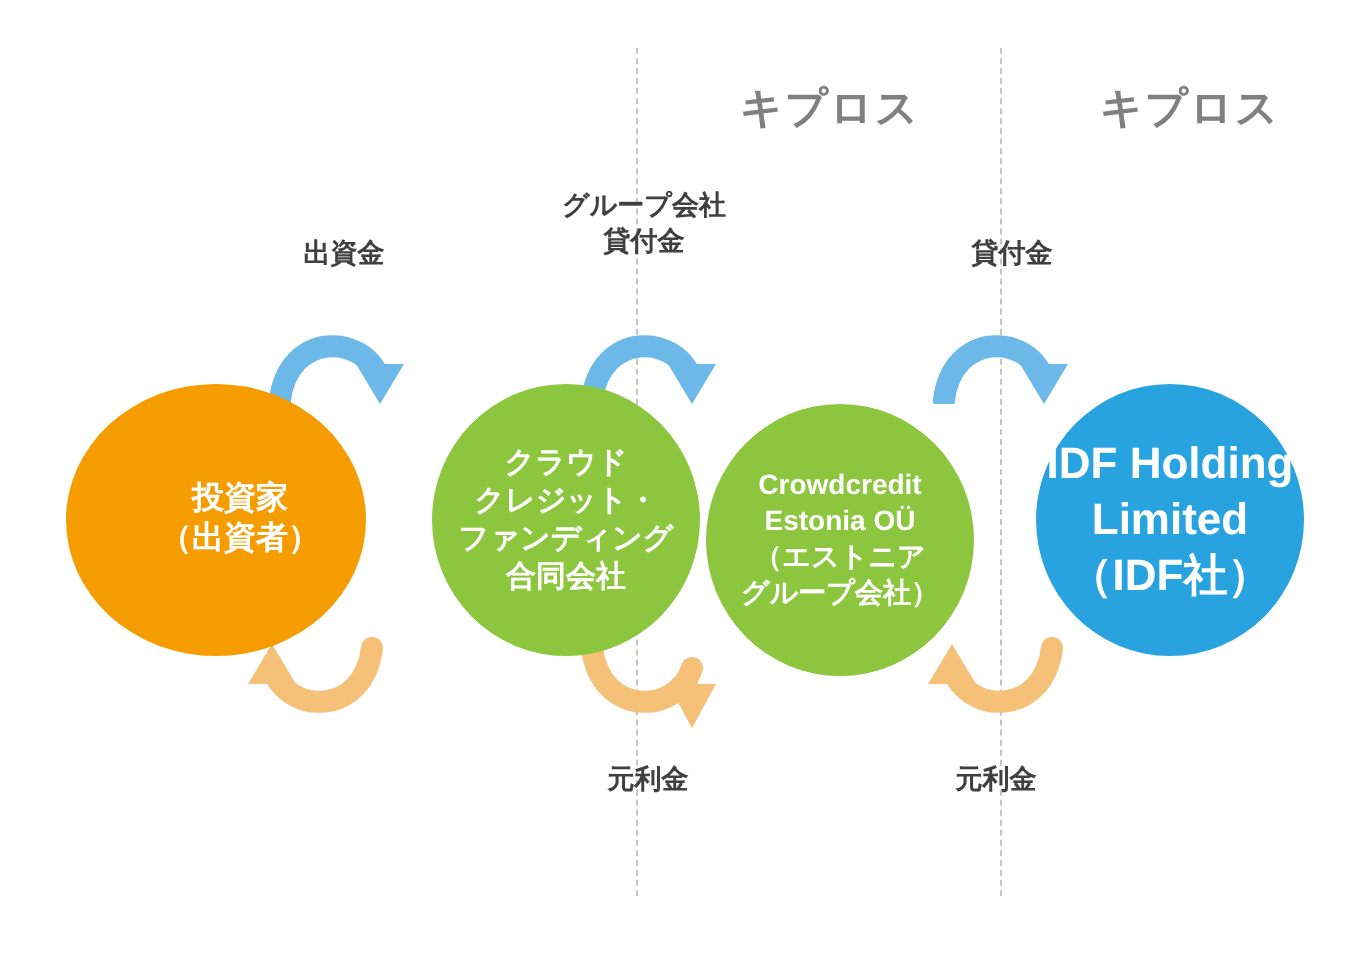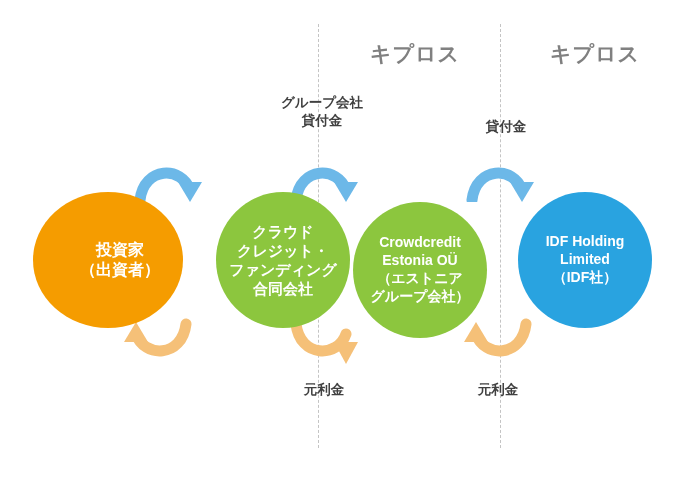--- a/index.html
+++ b/index.html
@@ -101,20 +101,23 @@
   </svg>
   <svg class="arrow-svg" style="left:284px; top:318px;" width="80" height="46" viewBox="0 0 80 46">
     <path d="M12 6 C 16 40, 54 40, 62 16" stroke="#f5c078" stroke-width="11" fill="none" stroke-linecap="round"></path>
     <path d="M50 24 L74 24 L62 46 Z" fill="#f5c078"></path>
   </svg>
   <svg class="arrow-svg" style="left:458px; top:318px;" width="80" height="46" viewBox="0 0 80 46">
     <path d="M68 6 C 64 40, 26 40, 18 16" stroke="#f5c078" stroke-width="11" fill="none" stroke-linecap="round"></path>
     <path d="M30 24 L6 24 L18 4 Z" fill="#f5c078"></path>
   </svg>
 
+  <div class="arrow-label" style="left:132px; top:118px; width:80px;">
+    <span>出資金</span>
+  </div>
   <div class="arrow-label" style="left:262px; top:94px; width:120px;">
     <span style="white-space:pre-line;">グループ会社
 貸付金</span>
   </div>
   <div class="arrow-label" style="left:466px; top:118px; width:80px;">
     <span>貸付金</span>
   </div>
 
   <div class="arrow-label" style="left:284px; top:381px; width:80px;">
     <span>元利金</span>
@@ -135,19 +138,19 @@
 合同会社</span>
   </div>
 
   <div class="node node-green" style="left:353px; top:202px; width:134px; height:136px; font-size:14px;">
     <span class="node-text" style="white-space:pre-line;">Crowdcredit
 Estonia OÜ
 （エストニア
 グループ会社）</span>
   </div>
 
-  <div class="node node-blue" style="left:518px; top:192px; width:134px; height:136px; font-size:14px;">
+  <div class="node node-blue" style="left:518px; top:192px; width:134px; height:136px; font-size:22px;">
     <span class="node-text" style="white-space:pre-line;">IDF Holding
 Limited
 （IDF社）</span>
   </div>
 
 </div>
 
 </body></html>

